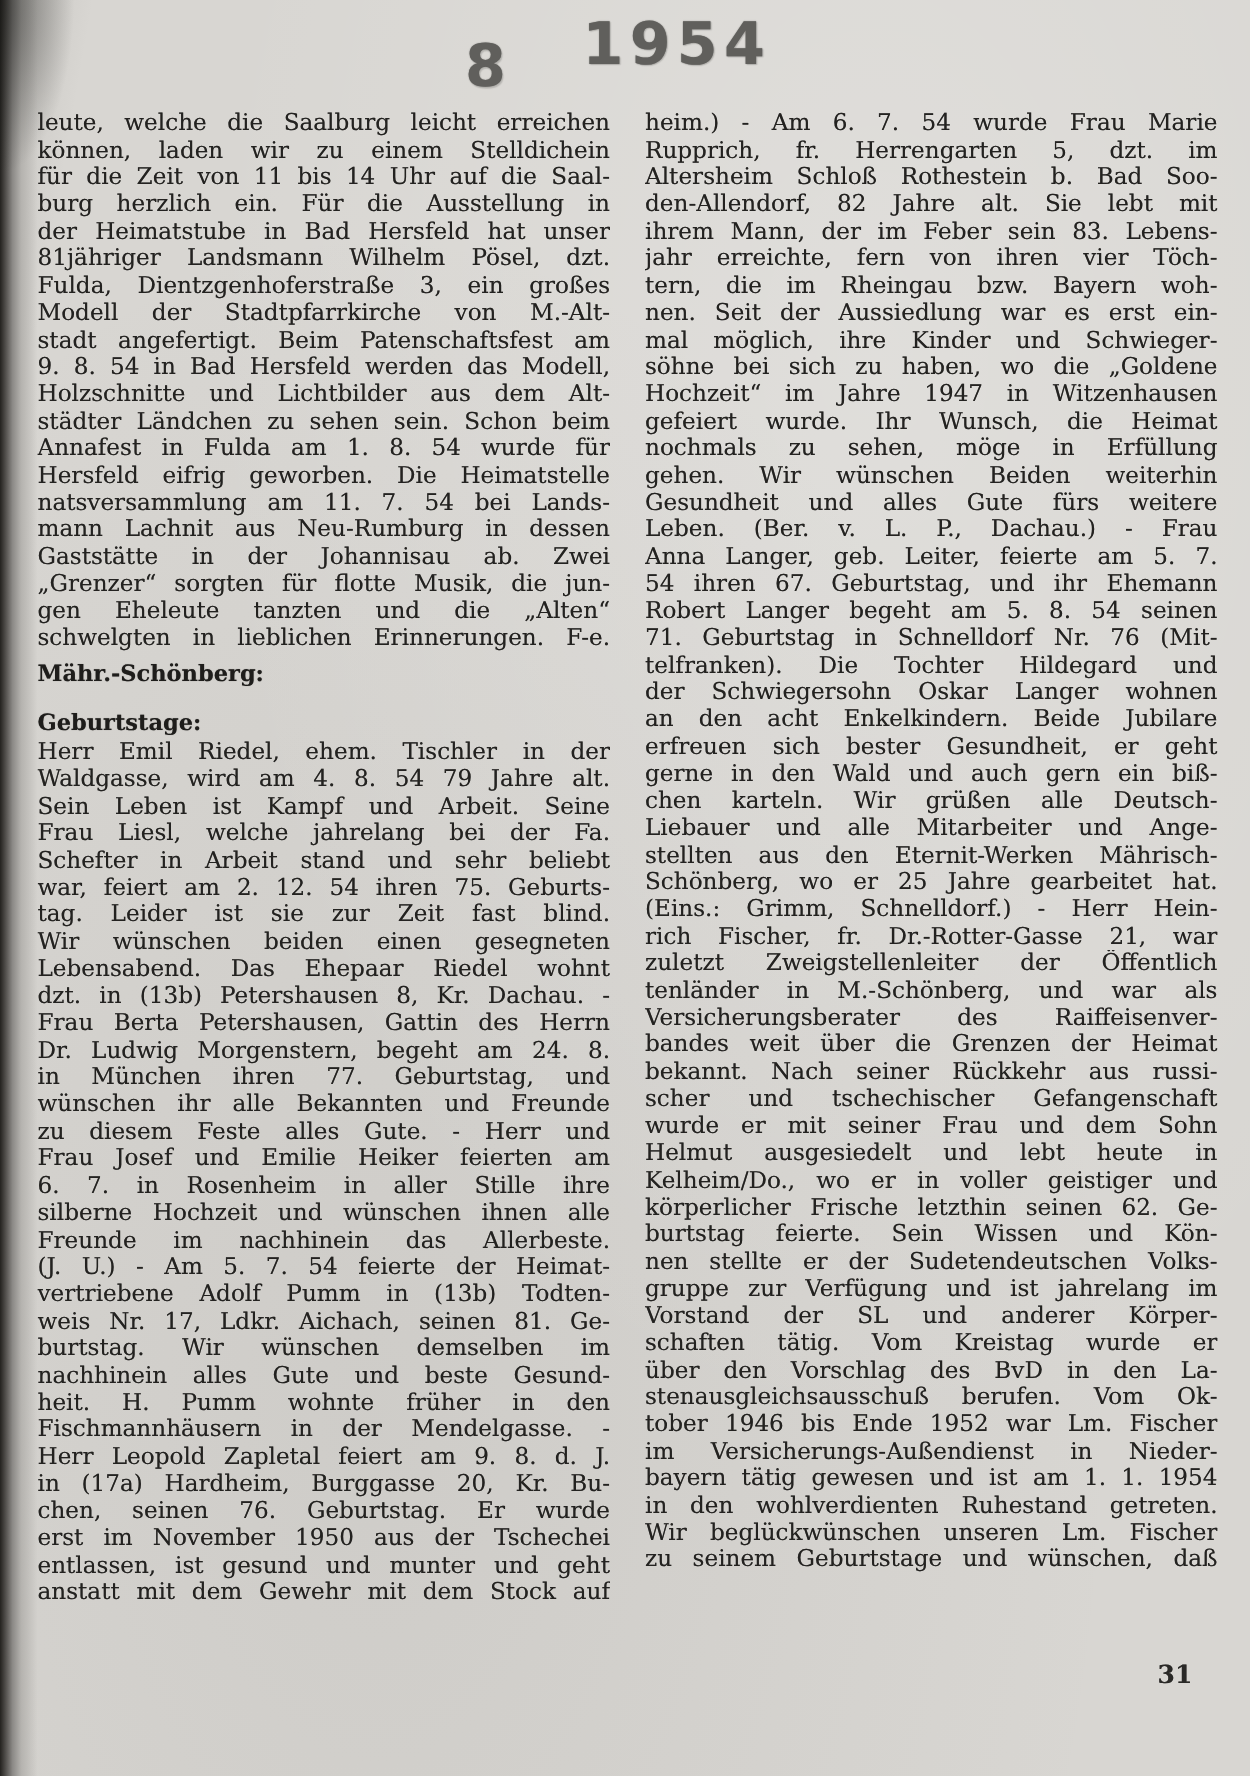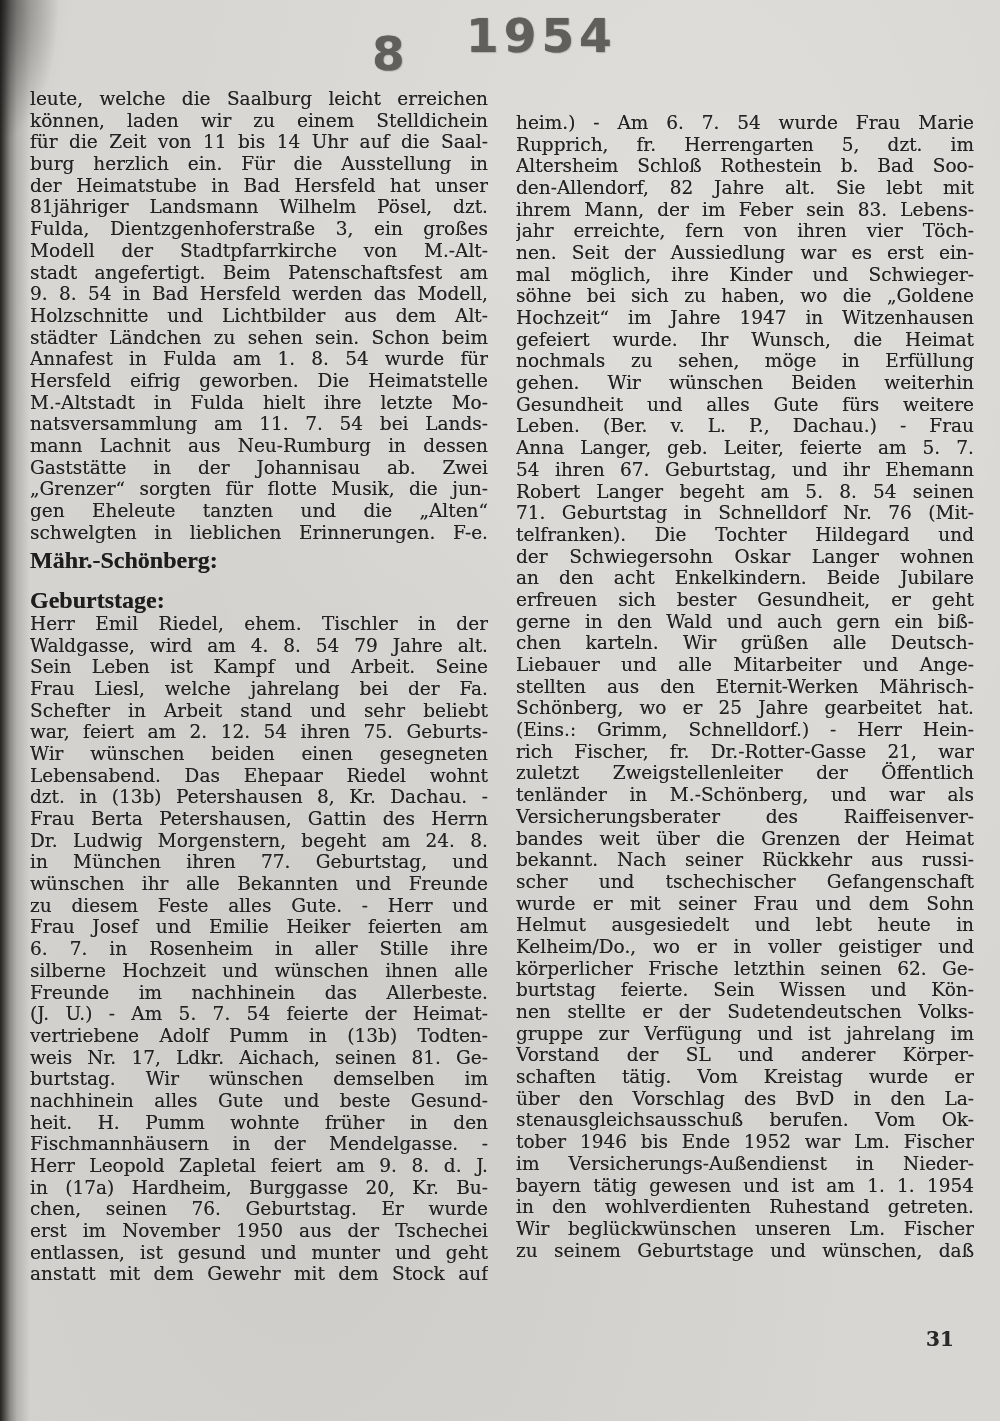--- a/index.html
+++ b/index.html
@@ -33,41 +33,40 @@
     font-weight: 700;
     color: #4b4a47;
     opacity: 0.85;
     text-shadow: 0 0 1px rgba(70,70,68,0.8), 1px 1px 1px rgba(70,70,68,0.25);
   }
   .stamp-issue { left: 372px; top: 26px; font-size: 47px; }
   .stamp-year  { left: 466px; top: 8px; font-size: 47px; letter-spacing: 5px; }
   .columns {
     position: absolute; left: 30px; top: 88px;
     width: 944px;
-    display: flex; gap: 28px; align-items: center;
+    display: flex; gap: 28px;
   }
   .column { width: 458px; }
   .tline {
     font-size: 18.5px;
     line-height: 21.7px;
     height: 21.7px;
     color: #232220;
     text-align: justify;
     text-align-last: justify;
     text-shadow: 0 0 0.5px rgba(35,34,32,0.55);
     overflow: hidden;
     white-space: normal;
   }
   .sec-heading {
-    font-size: 24px;
+    font-size: 18px;
     font-weight: bold;
     line-height: 21.7px;
     color: #1e1d1b;
     text-shadow: 0 0 0.6px rgba(30,29,27,0.6);
-    font-family: Liberation Serif, serif;
   }
   .sec-heading.first { margin-top: 7px; }
   .sec-heading + .sec-heading { margin-top: 18px; margin-bottom: 1px; }
   .page-number {
     position: absolute; left: 926px; top: 1327px;
     font-size: 20px; font-weight: bold; color: #2a2927;
     text-shadow: 0 0 0.5px rgba(42,41,39,0.6);
   }
 </style>
 </head>
@@ -89,35 +88,35 @@
         <div class="tline">der Heimatstube in Bad Hersfeld hat unser</div>
         <div class="tline">81jähriger Landsmann Wilhelm Pösel, dzt.</div>
         <div class="tline">Fulda, Dientzgenhoferstraße 3, ein großes</div>
         <div class="tline">Modell der Stadtpfarrkirche von M.-Alt-</div>
         <div class="tline">stadt angefertigt. Beim Patenschaftsfest am</div>
         <div class="tline">9. 8. 54 in Bad Hersfeld werden das Modell,</div>
         <div class="tline">Holzschnitte und Lichtbilder aus dem Alt-</div>
         <div class="tline">städter Ländchen zu sehen sein. Schon beim</div>
         <div class="tline">Annafest in Fulda am 1. 8. 54 wurde für</div>
         <div class="tline">Hersfeld eifrig geworben. Die Heimatstelle</div>
-        <div class="tline">M.-Altstadt in Fulda hielt ihre letzte Mo-</div>
         <div class="tline">natsversammlung am 11. 7. 54 bei Lands-</div>
         <div class="tline">mann Lachnit aus Neu-Rumburg in dessen</div>
         <div class="tline">Gaststätte in der Johannisau ab. Zwei</div>
         <div class="tline">„Grenzer“ sorgten für flotte Musik, die jun-</div>
         <div class="tline">gen Eheleute tanzten und die „Alten“</div>
         <div class="tline">schwelgten in lieblichen Erinnerungen. F-e.</div>
         <div class="sec-heading first">Mähr.-Schönberg:</div>
         <div class="sec-heading">Geburtstage:</div>
         <div class="tline">Herr Emil Riedel, ehem. Tischler in der</div>
         <div class="tline">Waldgasse, wird am 4. 8. 54 79 Jahre alt.</div>
         <div class="tline">Sein Leben ist Kampf und Arbeit. Seine</div>
         <div class="tline">Frau Liesl, welche jahrelang bei der Fa.</div>
         <div class="tline">Schefter in Arbeit stand und sehr beliebt</div>
         <div class="tline">war, feiert am 2. 12. 54 ihren 75. Geburts-</div>
+        <div class="tline">tag. Leider ist sie zur Zeit fast blind.</div>
         <div class="tline">Wir wünschen beiden einen gesegneten</div>
         <div class="tline">Lebensabend. Das Ehepaar Riedel wohnt</div>
         <div class="tline">dzt. in (13b) Petershausen 8, Kr. Dachau. -</div>
         <div class="tline">Frau Berta Petershausen, Gattin des Herrn</div>
         <div class="tline">Dr. Ludwig Morgenstern, begeht am 24. 8.</div>
         <div class="tline">in München ihren 77. Geburtstag, und</div>
         <div class="tline">wünschen ihr alle Bekannten und Freunde</div>
         <div class="tline">zu diesem Feste alles Gute. - Herr und</div>
         <div class="tline">Frau Josef und Emilie Heiker feierten am</div>
         <div class="tline">6. 7. in Rosenheim in aller Stille ihre</div>
@@ -137,20 +136,21 @@
         <div class="tline">entlassen, ist gesund und munter und geht</div>
         <div class="tline">anstatt mit dem Gewehr mit dem Stock auf</div>
       </div>
     <div class="column" id="col-right">
         <div class="tline">heim.) - Am 6. 7. 54 wurde Frau Marie</div>
         <div class="tline">Rupprich, fr. Herrengarten 5, dzt. im</div>
         <div class="tline">Altersheim Schloß Rothestein b. Bad Soo-</div>
         <div class="tline">den-Allendorf, 82 Jahre alt. Sie lebt mit</div>
         <div class="tline">ihrem Mann, der im Feber sein 83. Lebens-</div>
         <div class="tline">jahr erreichte, fern von ihren vier Töch-</div>
+        <div class="tline">tern, die im Rheingau bzw. Bayern woh-</div>
         <div class="tline">nen. Seit der Aussiedlung war es erst ein-</div>
         <div class="tline">mal möglich, ihre Kinder und Schwieger-</div>
         <div class="tline">söhne bei sich zu haben, wo die „Goldene</div>
         <div class="tline">Hochzeit“ im Jahre 1947 in Witzenhausen</div>
         <div class="tline">gefeiert wurde. Ihr Wunsch, die Heimat</div>
         <div class="tline">nochmals zu sehen, möge in Erfüllung</div>
         <div class="tline">gehen. Wir wünschen Beiden weiterhin</div>
         <div class="tline">Gesundheit und alles Gute fürs weitere</div>
         <div class="tline">Leben. (Ber. v. L. P., Dachau.) - Frau</div>
         <div class="tline">Anna Langer, geb. Leiter, feierte am 5. 7.</div>

